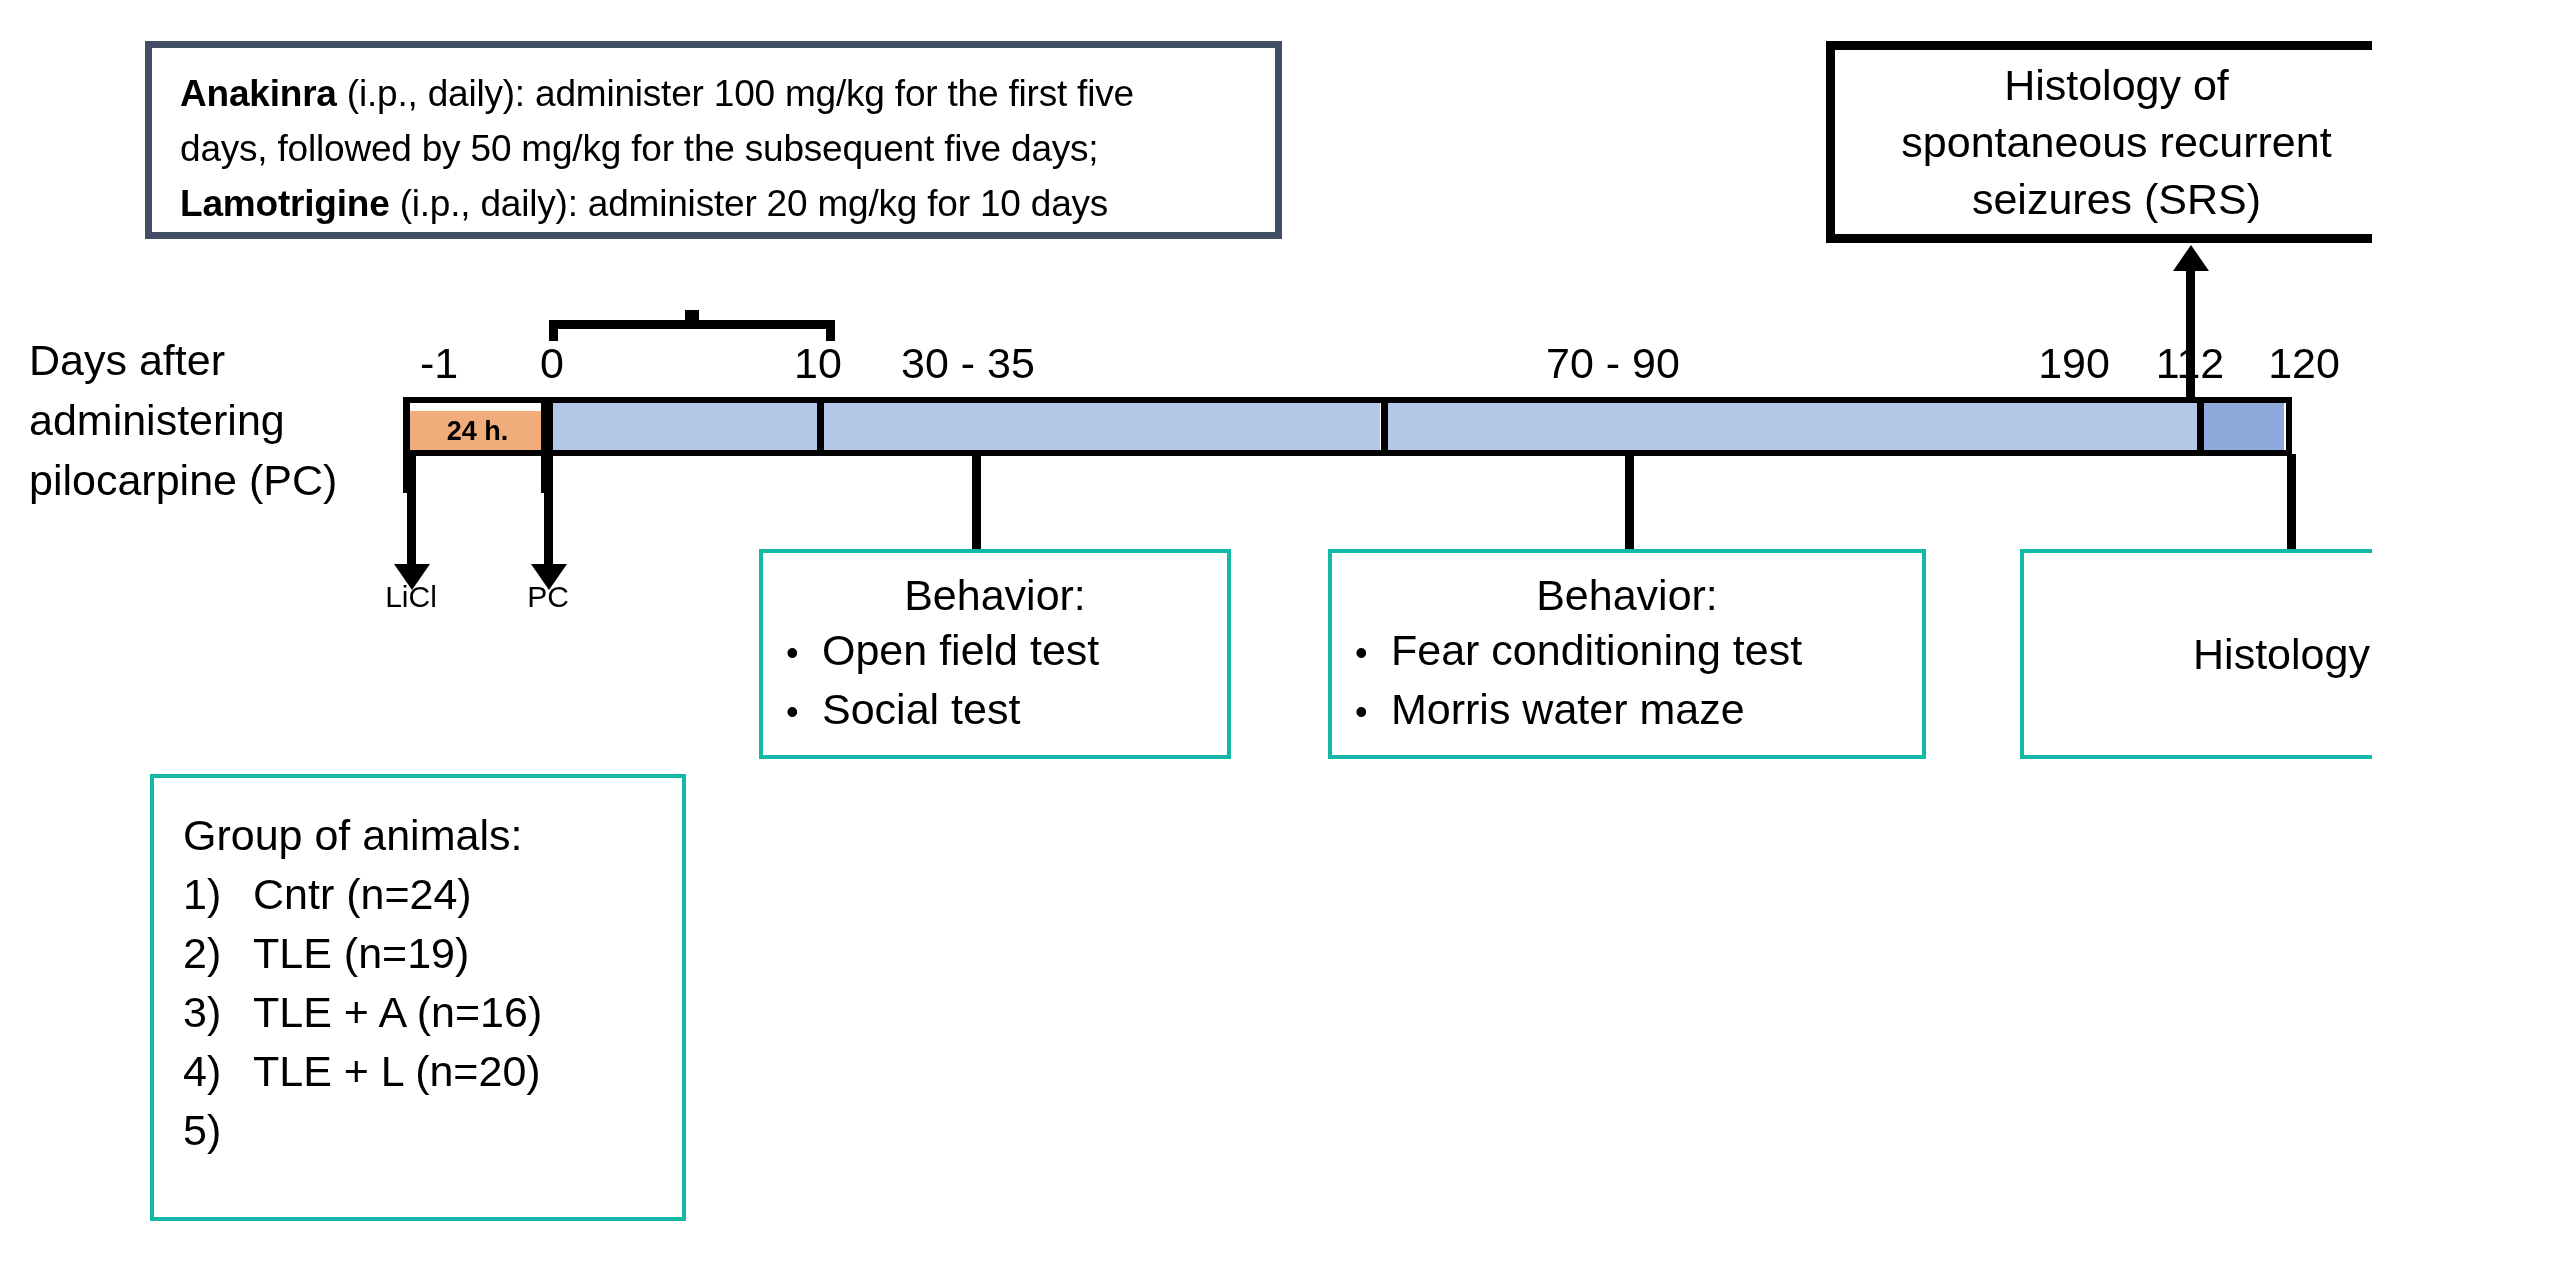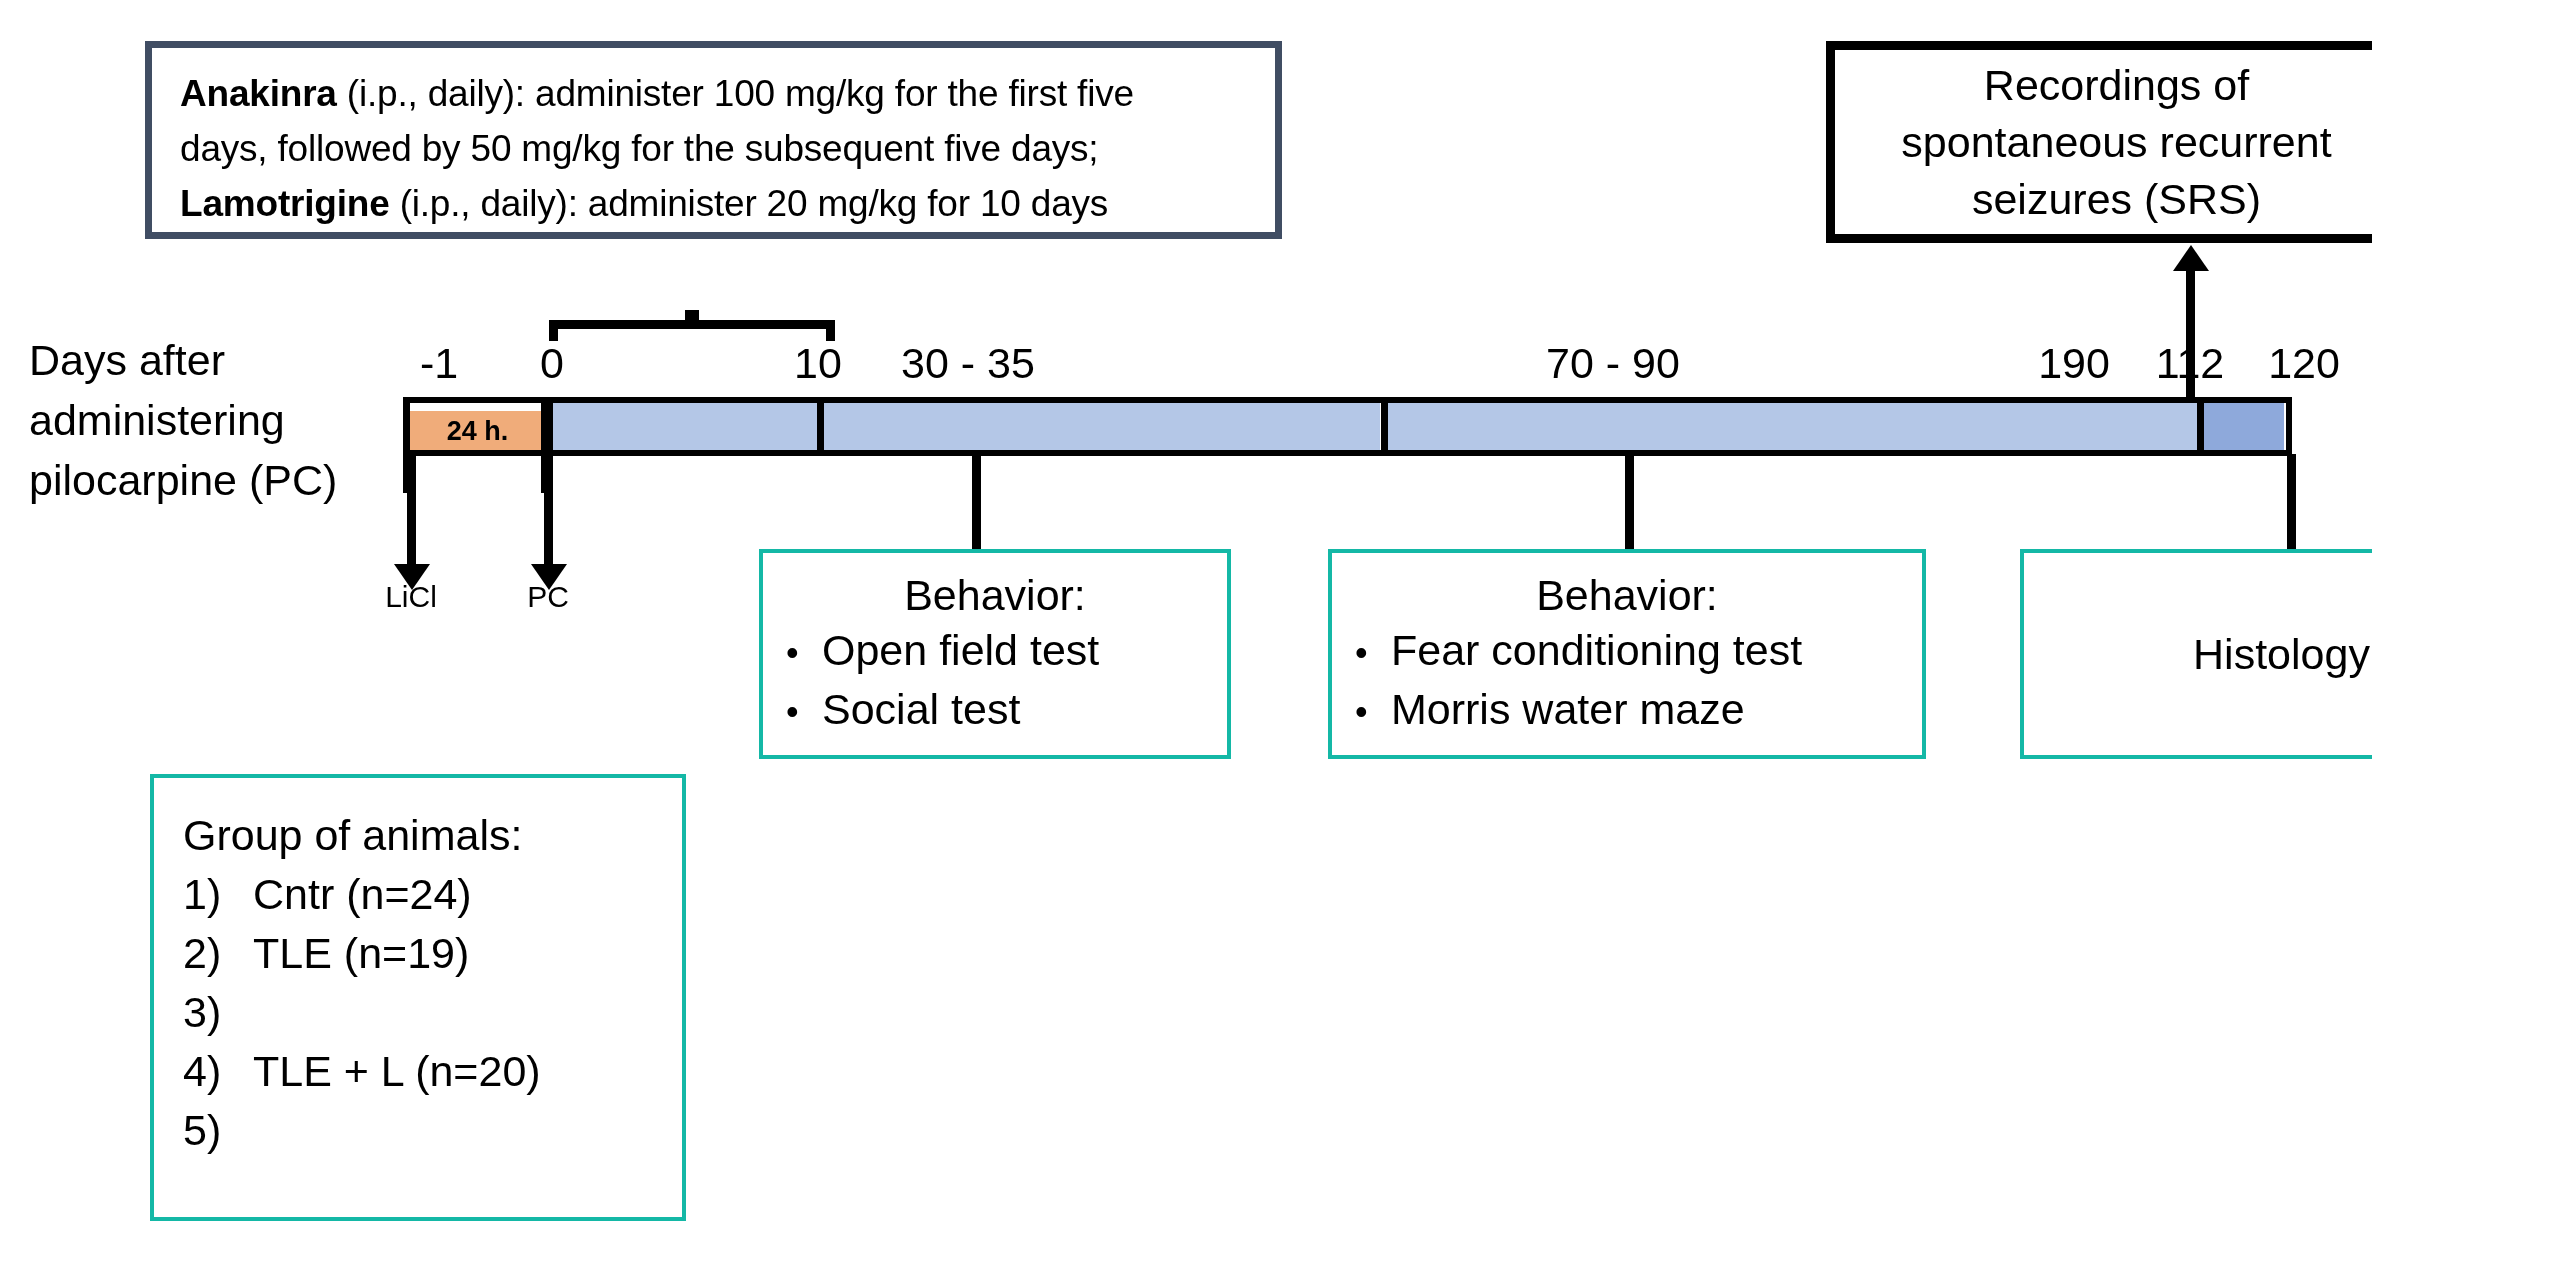--- a/index.html
+++ b/index.html
@@ -266,21 +266,21 @@
     </div>
     <div class="drug-line">
       <span>days, followed by 50 mg/kg for the subsequent five days;</span>
     </div>
     <div class="drug-line">
       <b>Lamotrigine</b><span> (i.p., daily):  administer 20 mg/kg for 10 days</span>
     </div>
   </div>
 
   <div class="srs-box">
-    <div class="srs-line">Recordings of</div>
+    <div class="srs-line">Histology of</div>
     <div class="srs-line">spontaneous recurrent</div>
     <div class="srs-line">seizures (SRS)</div>
   </div>
 
   <div class="axis-title">
     <div>Days after</div>
     <div>administering</div>
     <div>pilocarpine (PC)</div>
   </div>
 
@@ -367,20 +367,21 @@
     <div class="group-row">
       <span class="group-num">1)</span>
       <span>Cntr (n=24)</span>
     </div>
     <div class="group-row">
       <span class="group-num">2)</span>
       <span>TLE (n=19)</span>
     </div>
     <div class="group-row">
       <span class="group-num">3)</span>
+      <span>TLE + A (n=16)</span>
     </div>
     <div class="group-row">
       <span class="group-num">4)</span>
       <span>TLE + L (n=20)</span>
     </div>
     <div class="group-row">
       <span class="group-num">5)</span>
     </div>
   </div>
 

